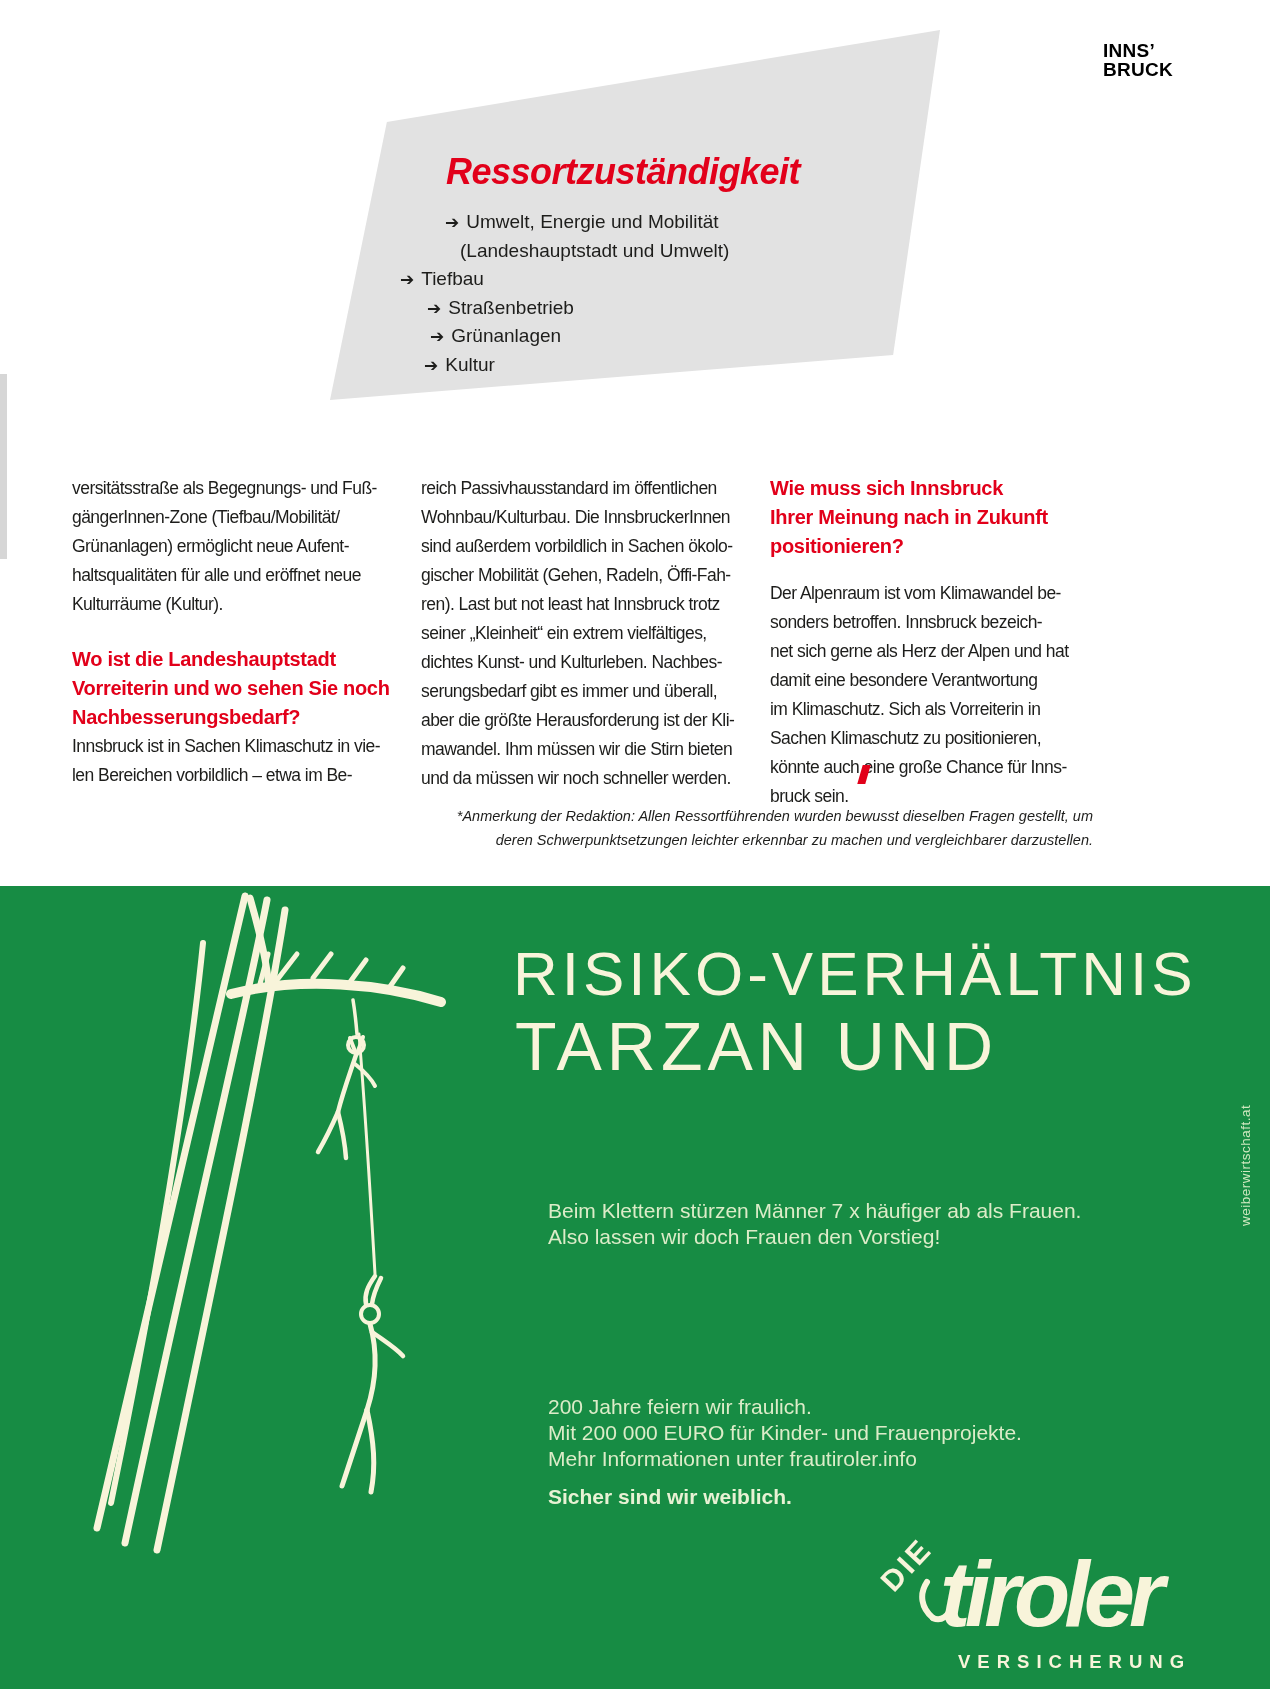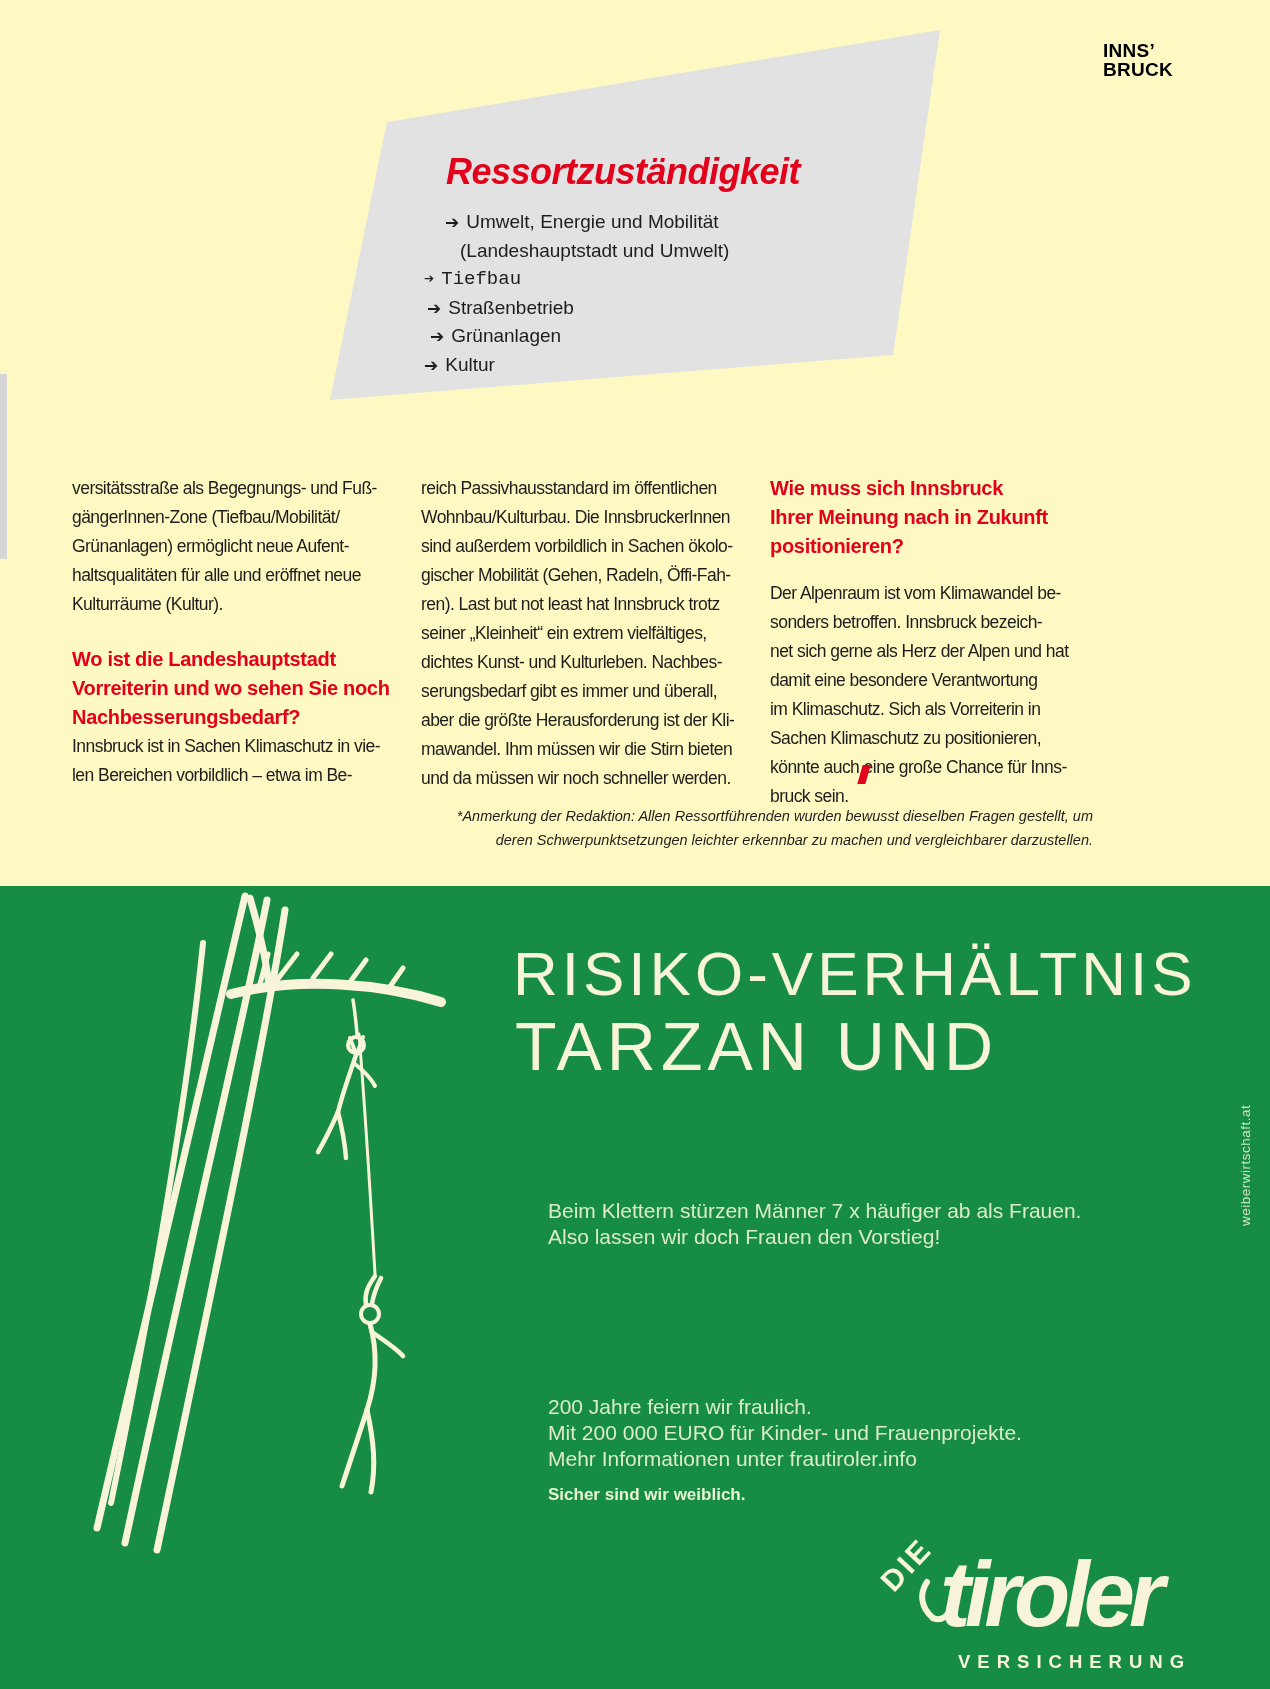--- a/index.html
+++ b/index.html
@@ -1,18 +1,18 @@
 <!DOCTYPE html>
 <html><head>
 <meta charset="utf-8">
 <style>
   html,body{margin:0;padding:0;background:#888;}
   .page{
     position:relative;width:1270px;height:1689px;margin:0 auto;
-    background:#fef9c3;overflow:hidden;
+    background:#ffffff;overflow:hidden;
     font-family:"Liberation Sans","DejaVu Sans",sans-serif;
     color:#1d1d1b;
   }
   .pre{white-space:pre;}
 
   
   .brand{position:absolute;left:1103px;top:41px;font-weight:800;font-size:19px;line-height:19px;letter-spacing:.3px;color:#000;}
 
   
   .edge-sliver{position:absolute;left:0;top:374px;width:7px;height:185px;background:#d6d6d6;}
@@ -26,21 +26,21 @@
   .ressort-title{
     position:absolute;left:126px;top:126px;
     font-style:italic;font-weight:800;font-size:36px;letter-spacing:-.5px;
     color:#e2001a;
   }
   .ressort-list{position:absolute;left:0;top:183px;width:100%;font-size:19px;color:#1d1d1b;}
   .rrow{height:28.5px;line-height:28.5px;}
   .rrow .arr{margin-right:7px;font-size:17px;}
   .rrow.r0{margin-left:125px;}
   .rrow.r1{margin-left:140px;}
-  .rrow.r2{margin-left:104px;font-family:Liberation Mono, monospace;}
+  .rrow.r2{margin-left:80px;}
   .rrow.r3{margin-left:110px;}
   .rrow.r4{margin-left:107px;}
   .rrow.r5{margin-left:104px;}
 
   
   .col{position:absolute;top:474px;width:340px;}
   .col1{left:72px;}
   .col2{left:421px;}
   .col3{left:770px;}
   .body{
@@ -65,21 +65,21 @@
 
   
   .ad{position:absolute;left:0;top:886px;width:1270px;height:803px;background:#178c44;}
   .ad-illu{position:absolute;left:45px;top:2px;}
   .hl{position:absolute;color:#f8f4da;font-weight:400;line-height:1;}
   .hl1{left:513px;top:57px;font-size:62px;letter-spacing:4px;}
   .hl2{left:515px;top:126px;font-size:68px;letter-spacing:5px;}
   .hl3{left:558px;top:216px;font-size:56px;letter-spacing:11px;}
   .claim{position:absolute;left:548px;top:312px;font-size:21px;line-height:26px;color:#dcecc8;}
   .info{position:absolute;left:548px;top:508px;font-size:21px;line-height:26px;color:#dcecc8;}
-  .slogan{position:absolute;left:548px;top:599px;font-size:17px;font-weight:700;color:#e8f2d4;}
+  .slogan{position:absolute;left:548px;top:599px;font-size:21px;font-weight:700;color:#e8f2d4;}
   .vcredit{
     position:absolute;left:1238px;top:210px;height:130px;
     writing-mode:vertical-rl;transform:rotate(180deg);
     font-size:13.5px;letter-spacing:.5px;color:#cfe8bf;
   }
   .logo-die{
     position:absolute;left:877px;top:662px;
     font-size:30px;font-weight:700;letter-spacing:3px;color:#f8f4da;
     transform:rotate(-47deg);
   }

